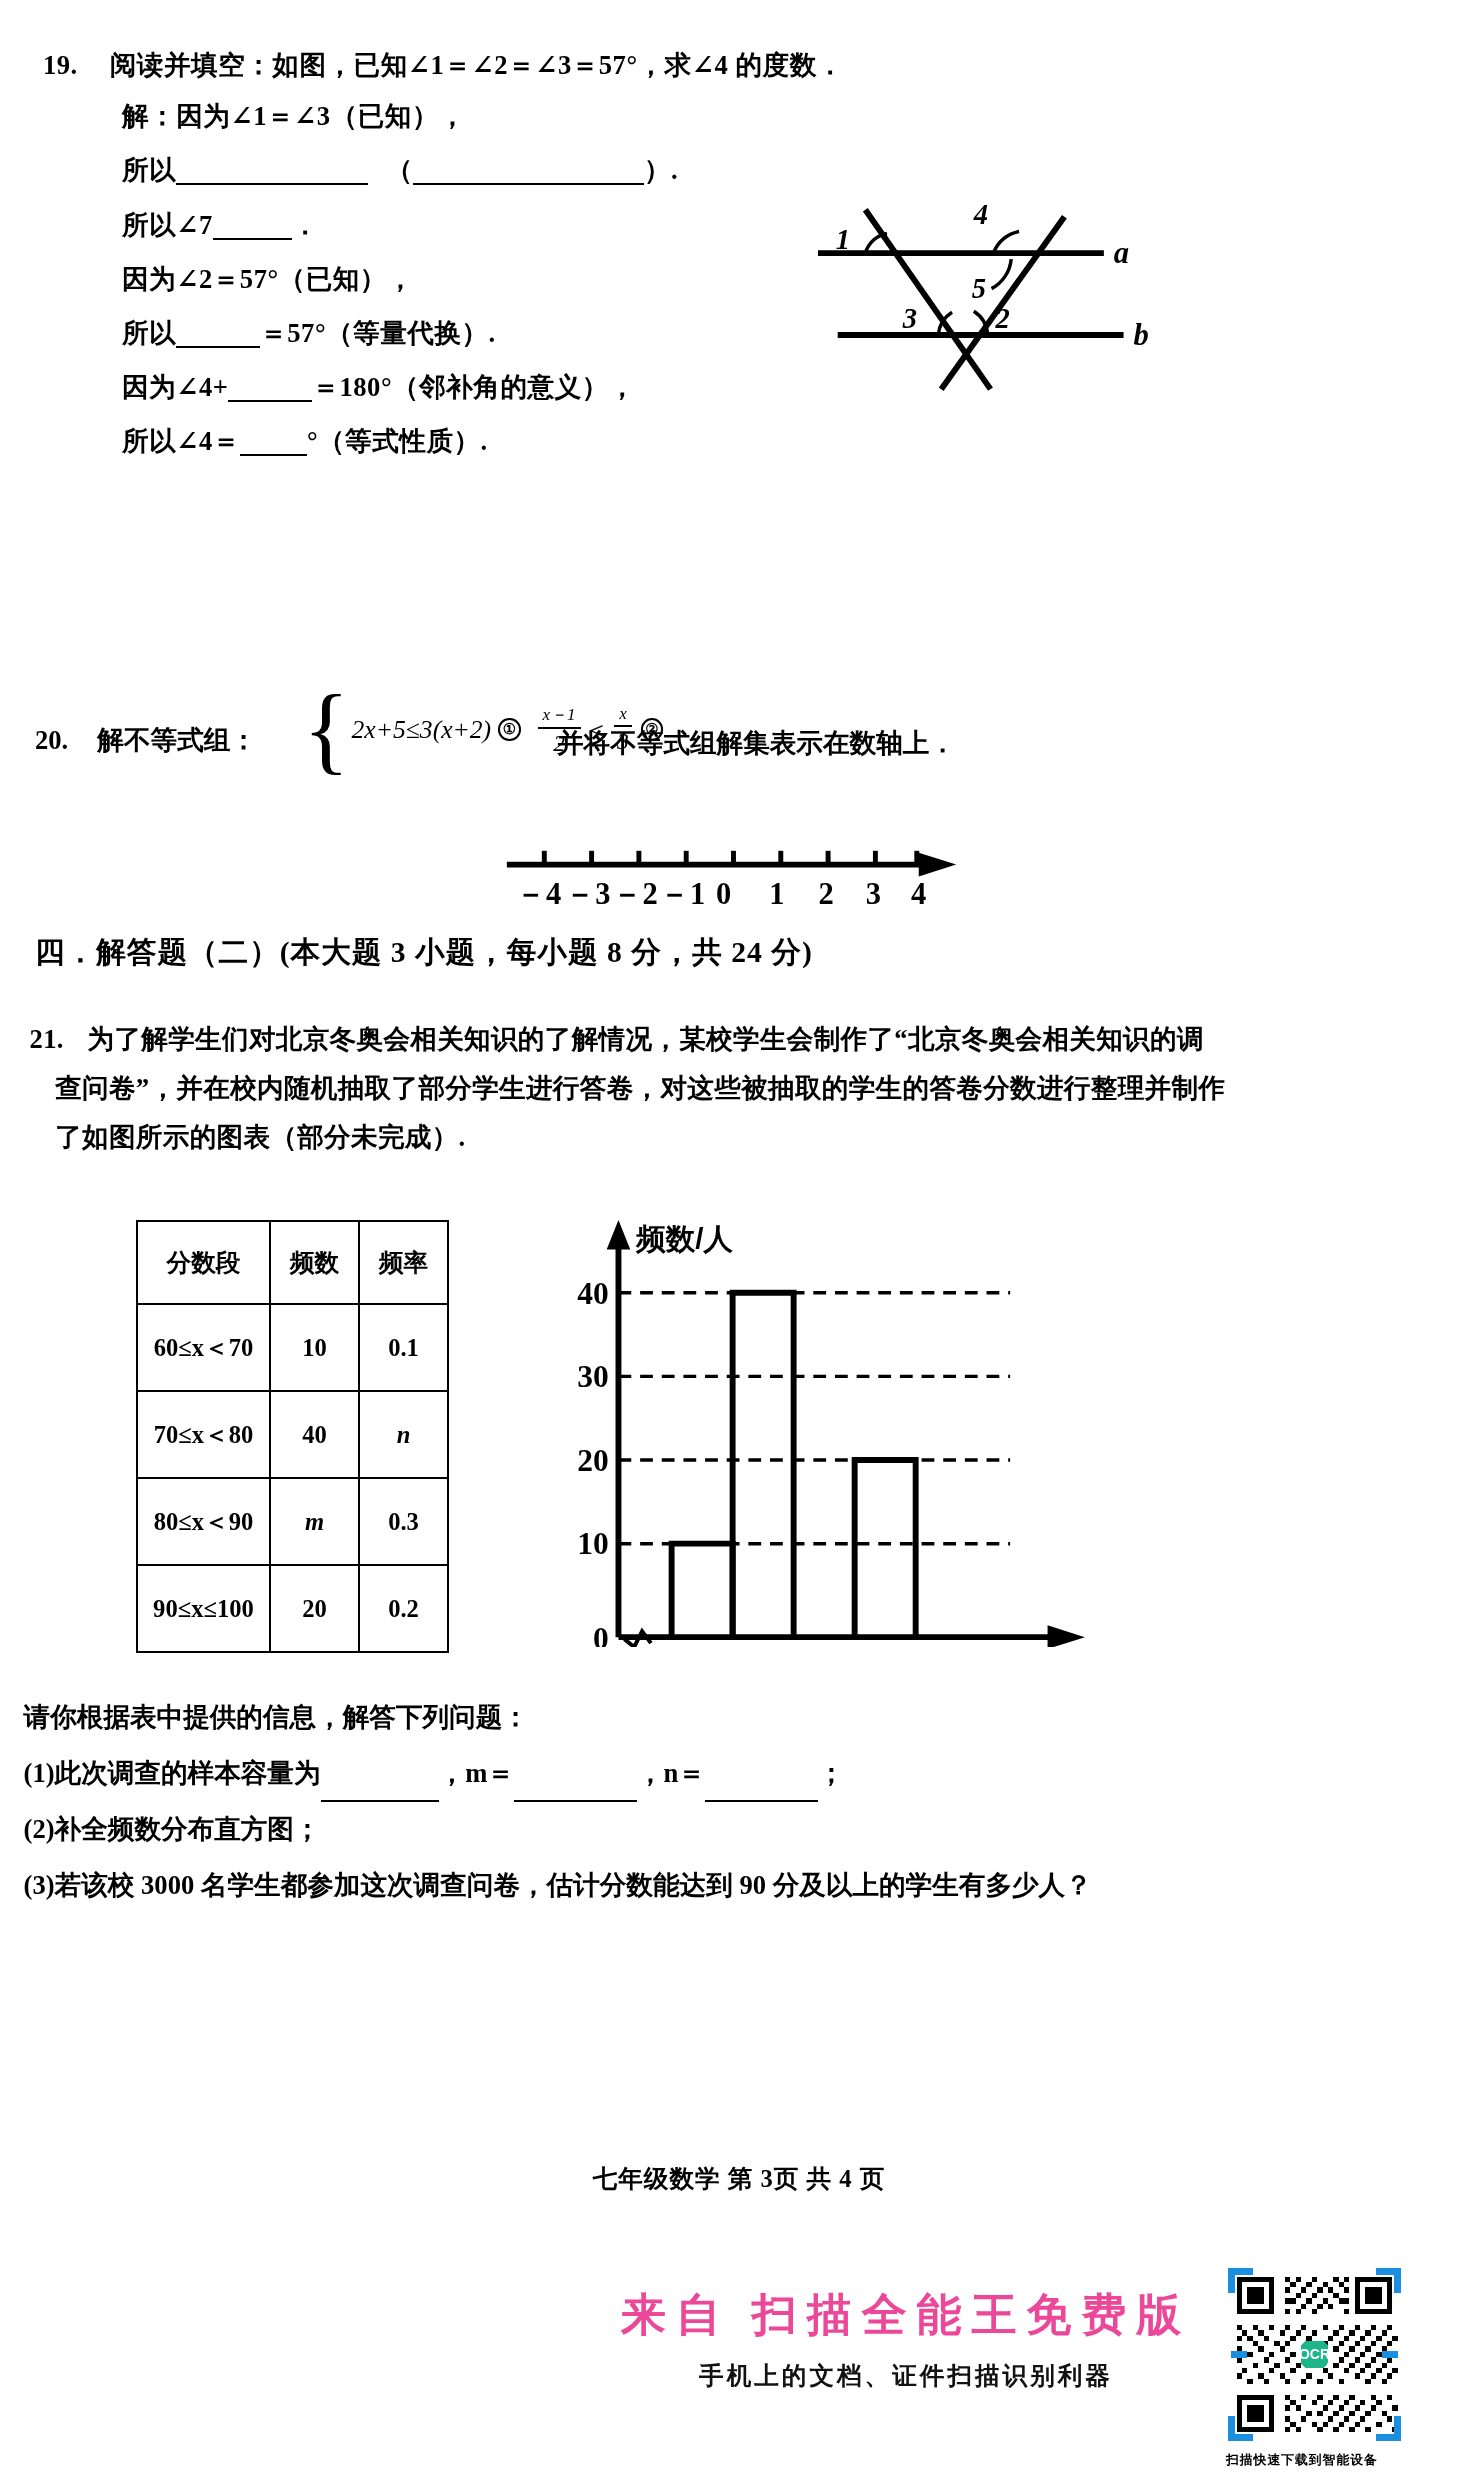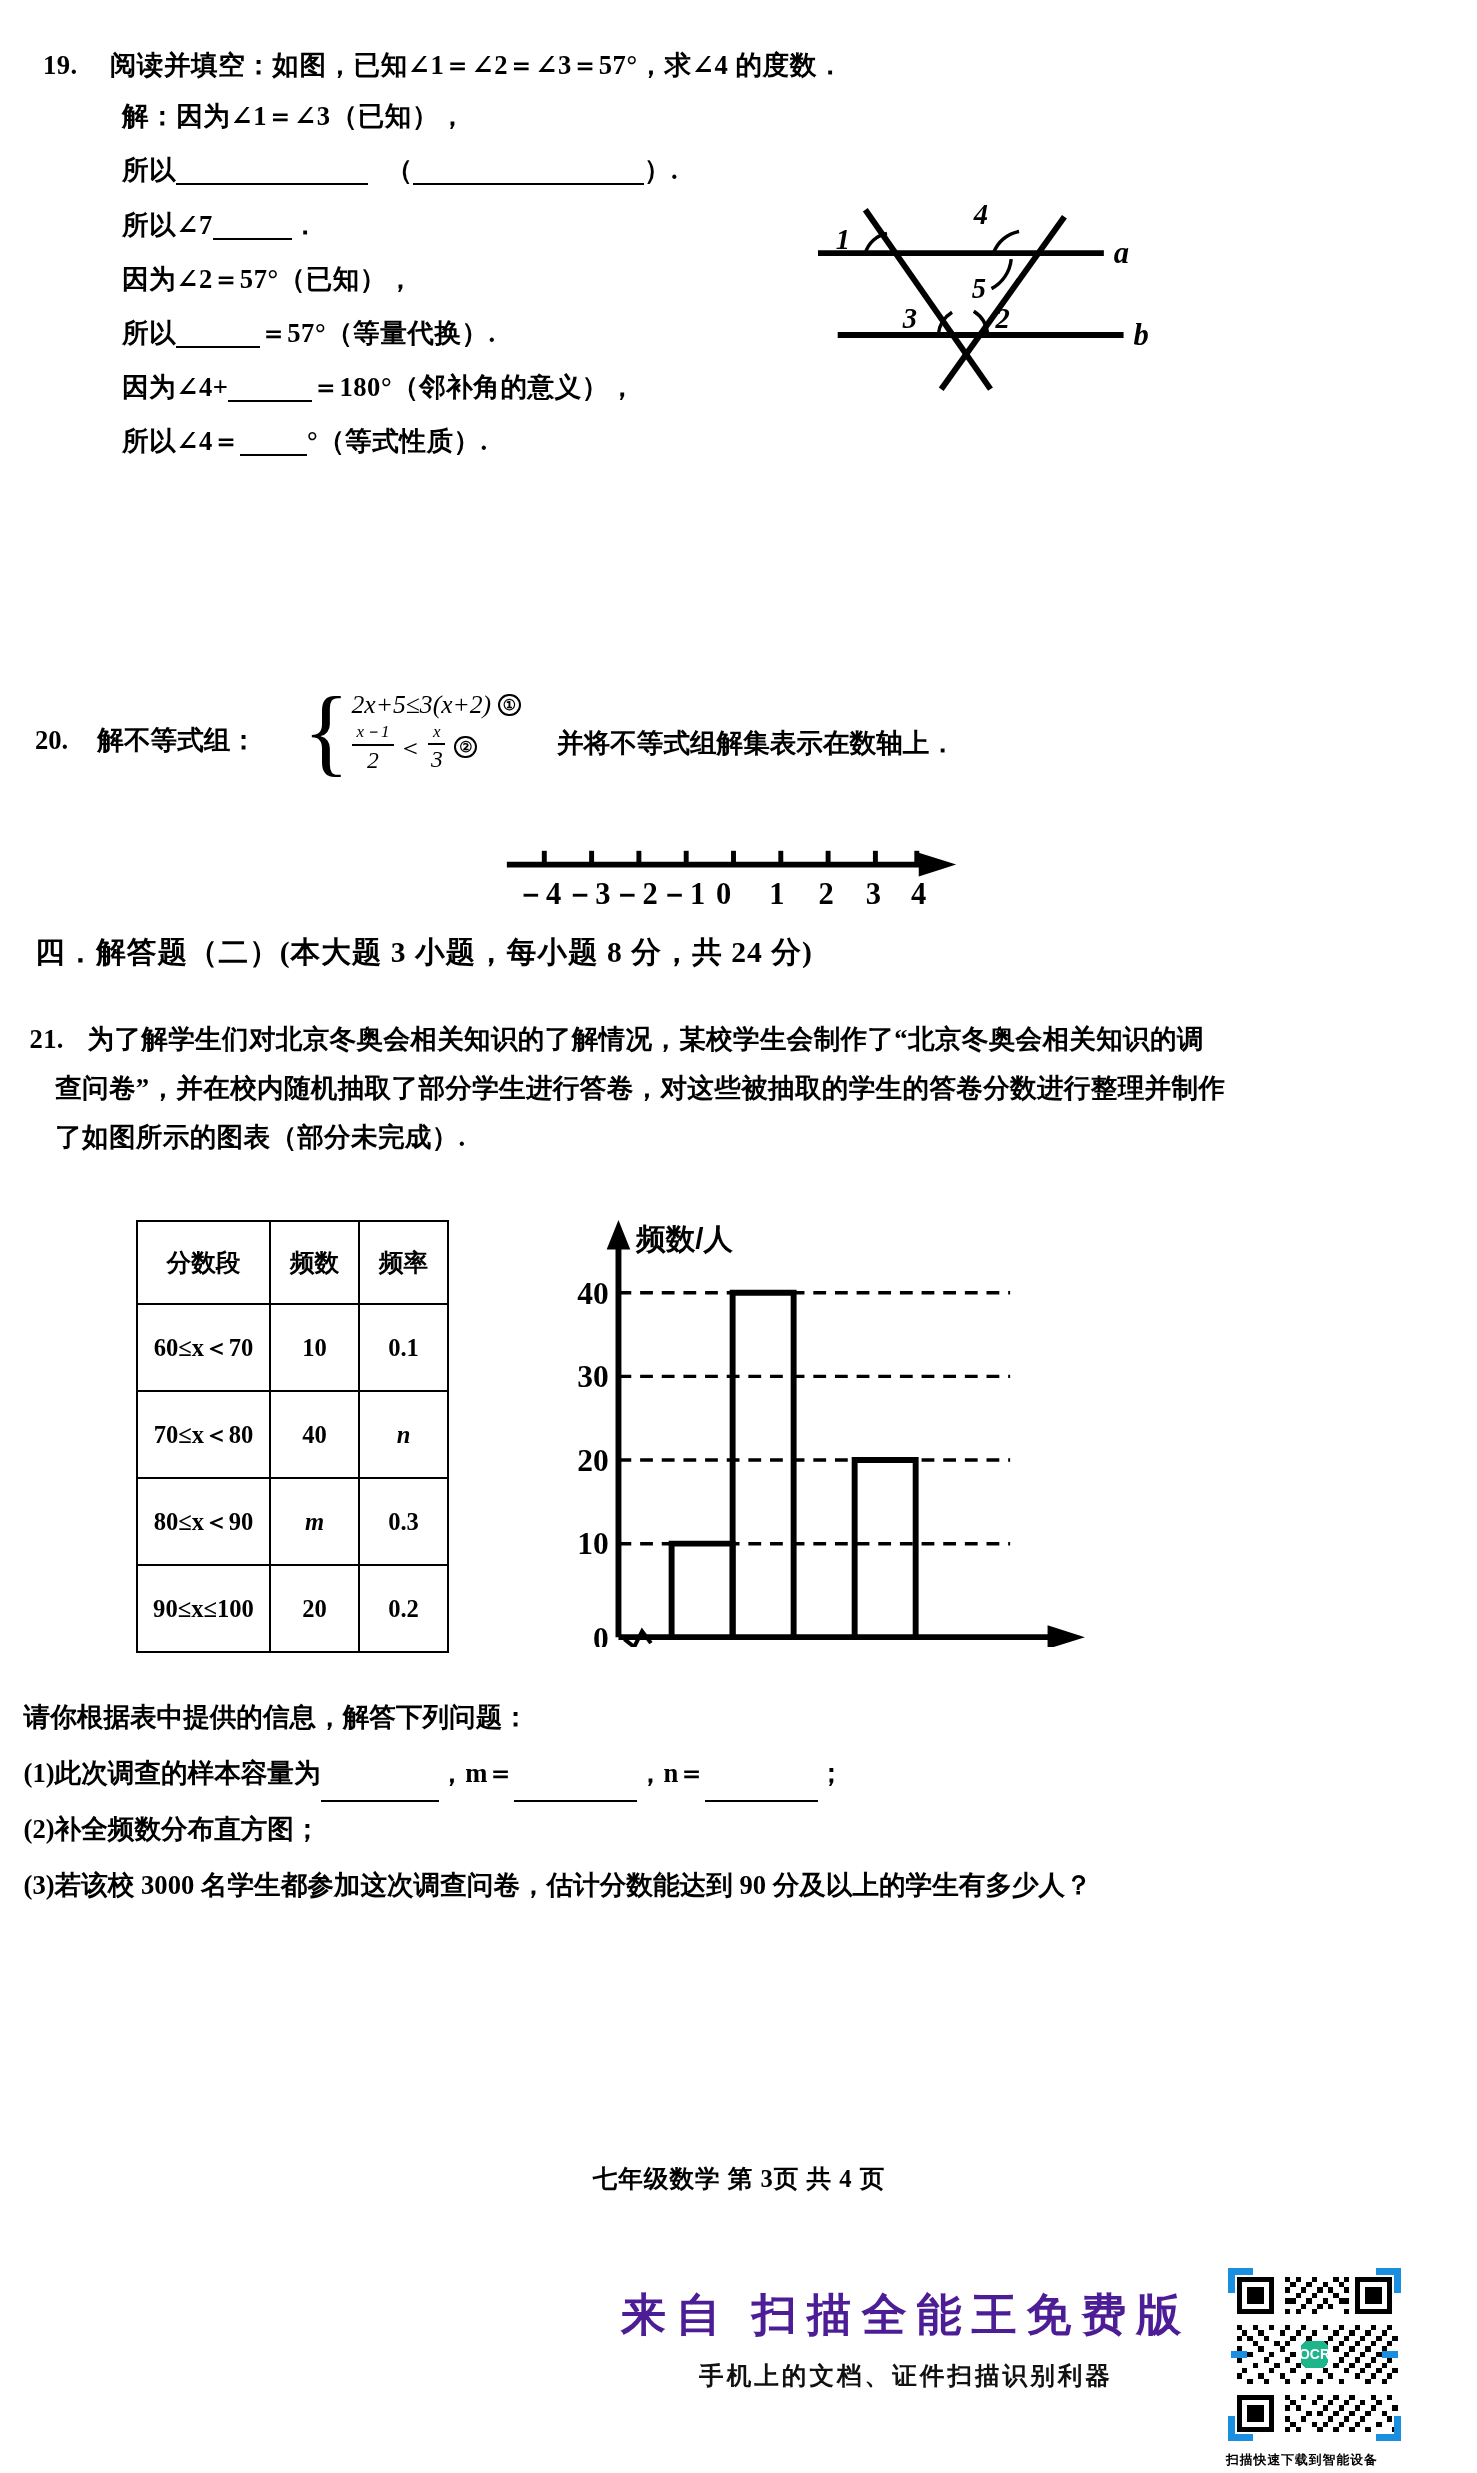--- a/index.html
+++ b/index.html
@@ -50,21 +50,21 @@
   #p20 .label20 { position: absolute; left: 0px; top: 31.5px; font-size: 26.6px; font-weight: bold; white-space: nowrap;}
   .brace-sys {
     position: absolute; left: 268px; top: 0px;
     display: flex; align-items: center;
   }
   .brace {
     font-size: 97px; line-height: 0.82; font-weight: 300;
     font-family: "Liberation Serif", serif;
     margin-right: 2px;
   }
-  .sys-rows { display: flex; flex-direction: column; gap: 0; }
+  .sys-rows { display: flex; flex-direction: row; gap: 17px; }
   .sys-row { font-size: 25.6px; font-style: italic; white-space: nowrap; display: flex; align-items: center; gap: 3px;}
   .frac { display: inline-flex; flex-direction: column; align-items: center; vertical-align: middle; font-style: italic;}
   .frac .top { border-bottom: 2px solid #000; padding: 0 4.9px 1px 4.9px; font-size: 17px;}
   .frac .bot { padding: 1px 4.9px 0 4.9px; font-size: 23.6px;}
   .circnum {
     display: inline-block; border: 2px solid #000; border-radius: 50%;
     width: 22.7px; height: 22.7px; line-height: 19.7px; text-align: center;
     font-size: 14.8px; font-style: normal; font-weight: bold; margin-left: 3.9px;
   }
   #p20 .tail { position: absolute; left: 522px; top: 35px; font-size: 26.6px; font-weight: bold; white-space: nowrap;}
@@ -103,21 +103,21 @@
   
   #footer {
     position: absolute; left: 0; top: 2162px; width: 1478px;
     text-align: center; font-size: 24.6px; font-weight: bold; letter-spacing: 1px;
   }
 
   
   #wm { position: absolute; left: 591px; top: 2285px; width: 630px; text-align: center;}
   #wm .wm-main {
     font-size: 45px; font-weight: bold; letter-spacing: 9.9px;
-    font-family: "Liberation Serif", serif; color:#4c1d95;
+    font-family: "Liberation Serif", serif; color:#ec4899;
   }
   #wm .wm-sub {
     font-size: 24.6px; font-weight: bold; letter-spacing: 3px; margin-top: 13.8px; color:#111;
   }
   #qrwrap { position: absolute; left: 1226px; top: 2266px; width: 187px; }
   #qrcap { font-size: 12.8px; font-weight: bold; margin-top: 4.9px; letter-spacing: 1px;}
 </style>
 </head>
 <body>
 

